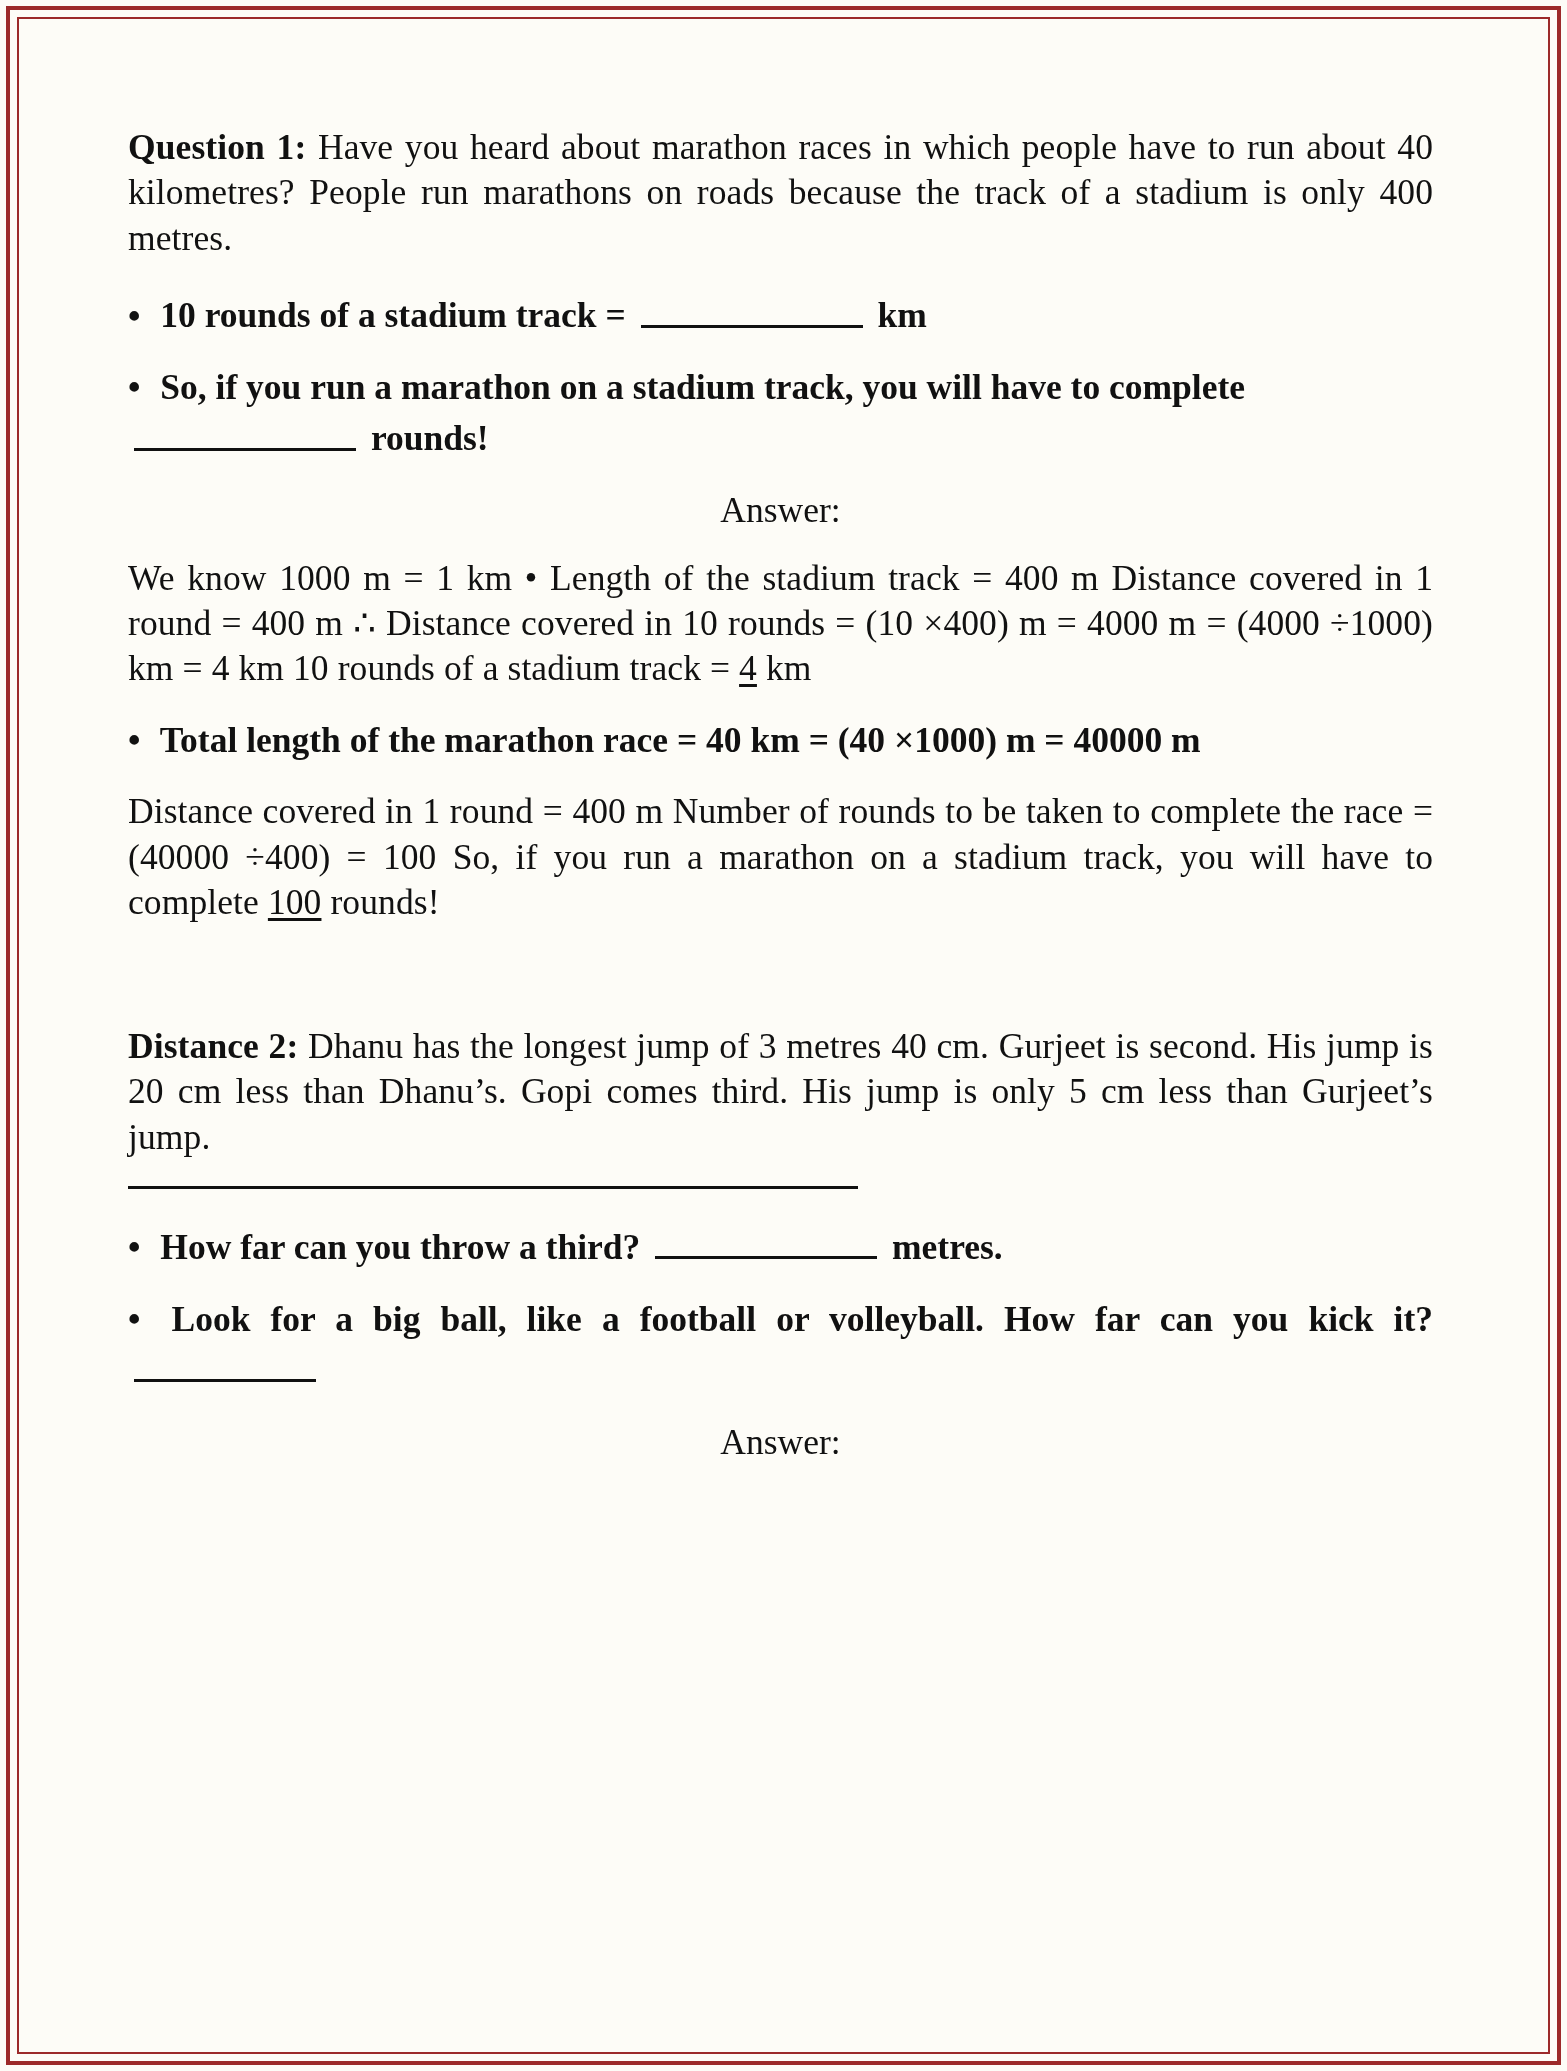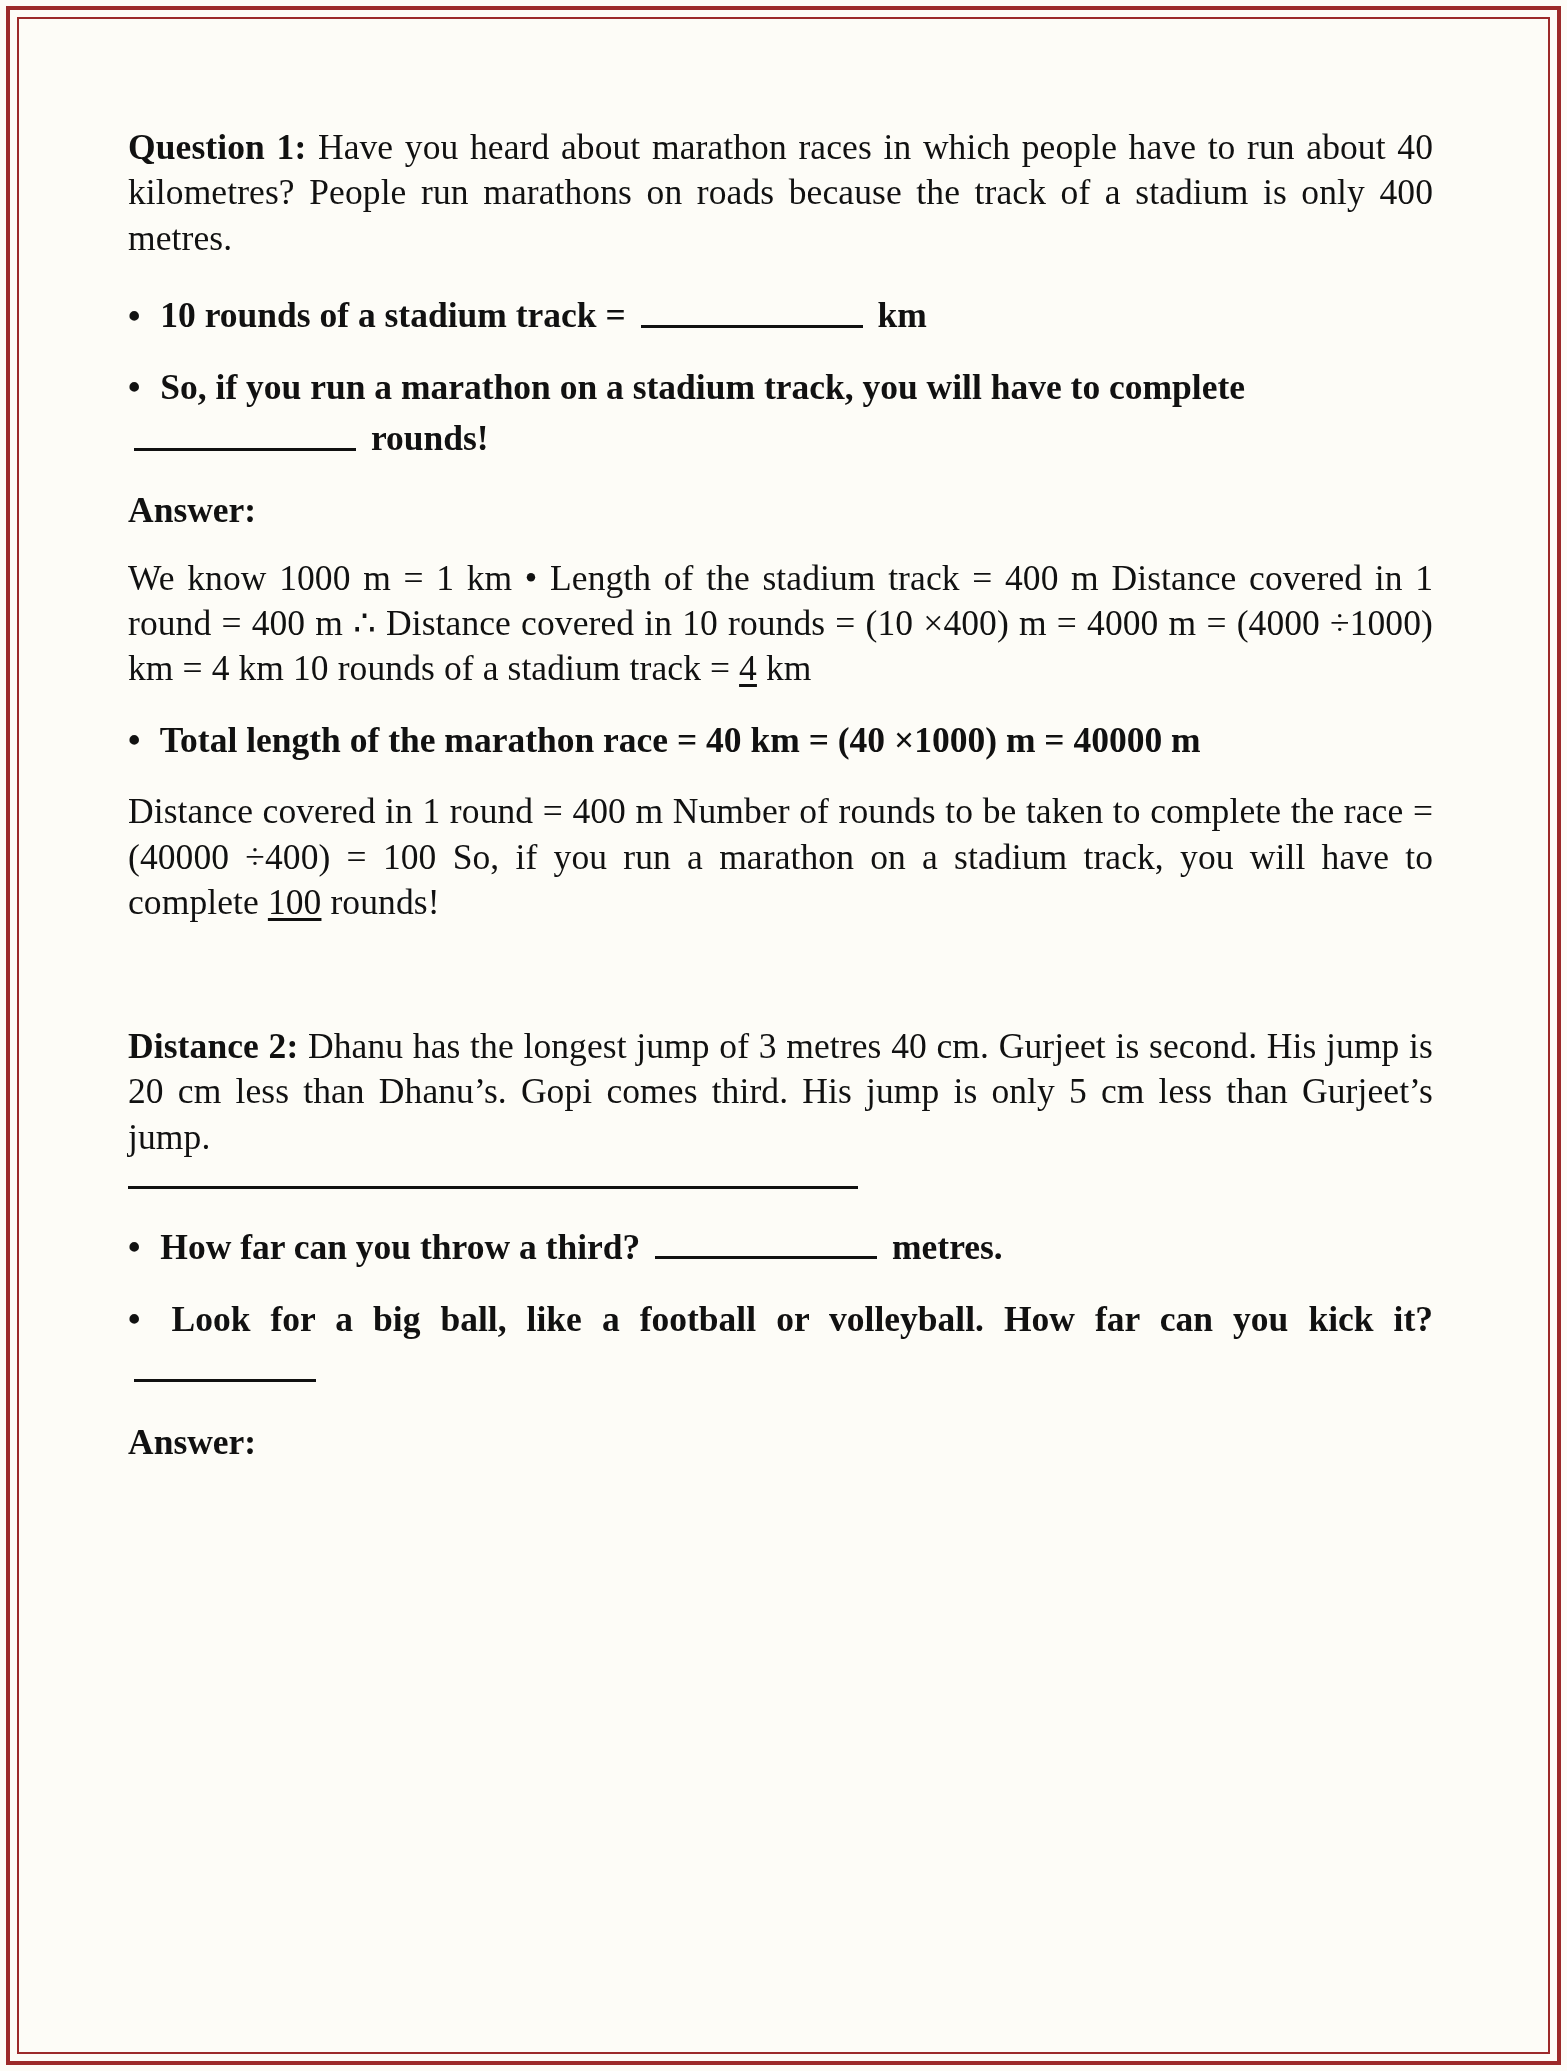--- a/index.html
+++ b/index.html
@@ -41,24 +41,25 @@
   p {
     margin: 0 0 26px 0;
     font-size: 35.5px;
     line-height: 1.28;
     text-align: justify;
     text-justify: inter-word;
     letter-spacing: 0.1px;
   }
   .q-label { font-weight: bold; }
   .ans-label {
-    font-weight: bold;
+    font-weight: normal;
     font-size: 35.5px;
     margin: 0 0 22px 0;
     line-height: 1.28;
+    text-align: center;
   }
   .bullet-line {
     margin: 0 0 26px 0;
     font-size: 35.5px;
     line-height: 1.28;
     text-align: left;
     font-weight: bold;
   }
   .bullet-just {
     text-align: justify;

